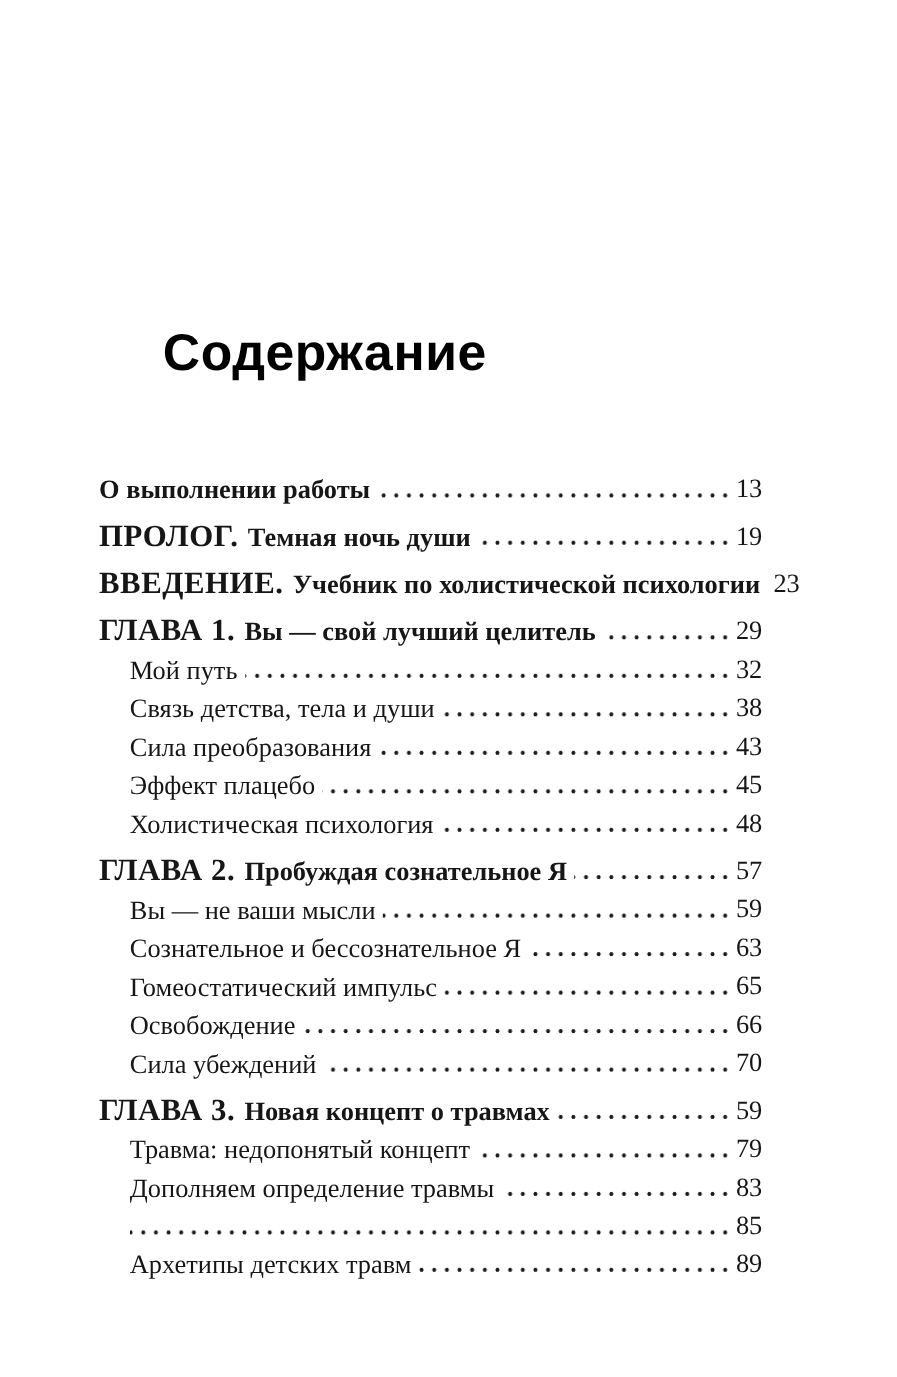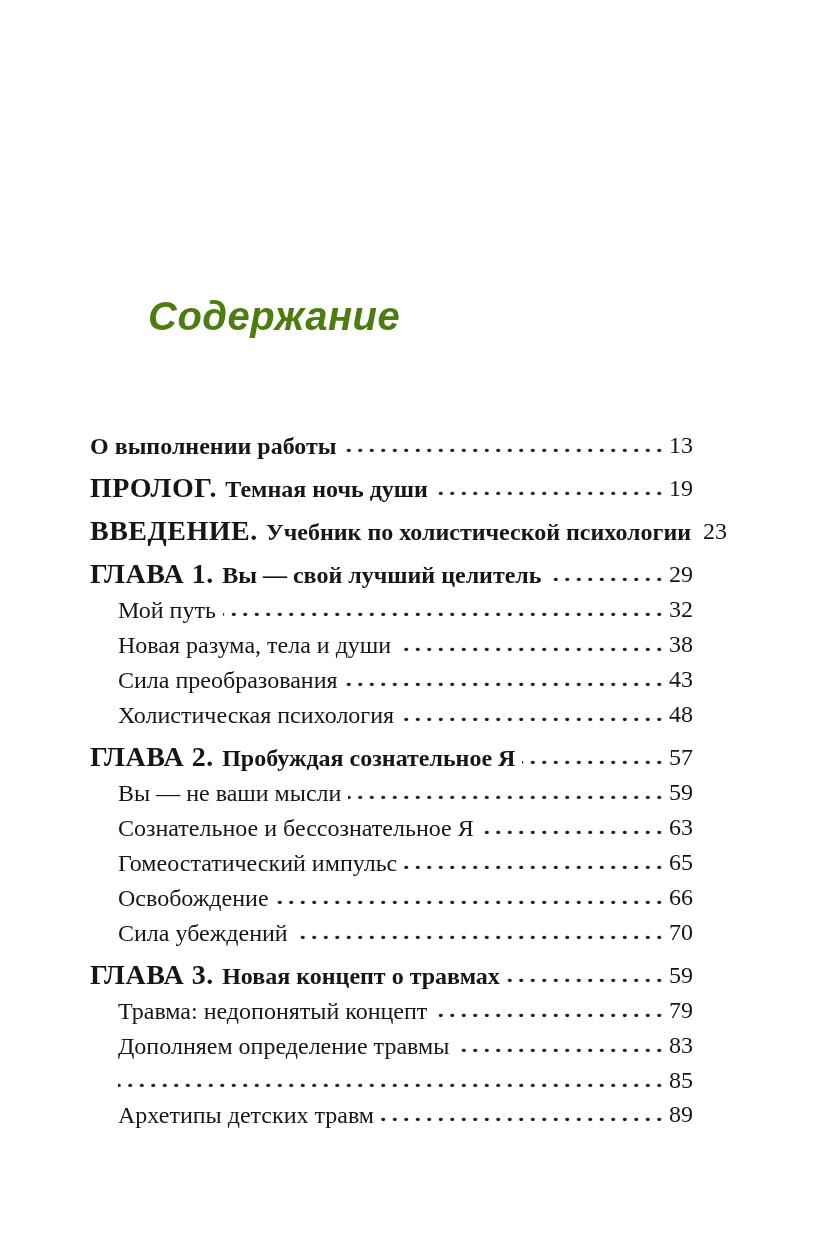--- a/index.html
+++ b/index.html
@@ -13,25 +13,24 @@
     font-family: "Liberation Serif", "DejaVu Serif", serif;
     color: #161616;
   }
   .title {
     position: absolute;
     left: 148px;
     top: 296px;
     margin: 0;
     font-family: "Liberation Sans", "DejaVu Sans", sans-serif;
     font-weight: 700;
-    font-size: 40px;
+    font-size: 47px;
     line-height: 1;
     letter-spacing: 0.5px;
-    color: #4d7c0f;
-    font-style: italic;
+    color: #000000;
   }
   .toc {
     position: absolute;
     left: 90px;
     top: 428px;
     width: 603px;
   }
   .row {
     display: flex;
     line-height: 34px;
@@ -96,31 +95,36 @@
     <span class="page-num">29</span>
   </div>
 
   <div class="row sub">
     <span class="entry-text"><span class="prefix"></span><span class="etitle">Мой путь</span></span>
     <span class="spacer"></span>
     <span class="page-num">32</span>
   </div>
 
   <div class="row sub">
-    <span class="entry-text"><span class="prefix"></span><span class="etitle">Новая разума, тела и души</span></span>
+    <span class="entry-text"><span class="prefix"></span><span class="etitle">Связь детства, тела и души</span></span>
     <span class="spacer"></span>
     <span class="page-num">38</span>
   </div>
 
   <div class="row sub">
     <span class="entry-text"><span class="prefix"></span><span class="etitle">Сила преобразования</span></span>
     <span class="spacer"></span>
     <span class="page-num">43</span>
   </div>
 
+  <div class="row sub">
+    <span class="entry-text"><span class="prefix"></span><span class="etitle">Эффект плацебо</span></span>
+    <span class="spacer"></span>
+    <span class="page-num">45</span>
+  </div>
 
   <div class="row sub">
     <span class="entry-text"><span class="prefix"></span><span class="etitle">Холистическая психология</span></span>
     <span class="spacer"></span>
     <span class="page-num">48</span>
   </div>
 
   <div class="row top">
     <span class="entry-text"><span class="prefix">ГЛАВА 2.</span><span class="etitle">Пробуждая сознательное Я</span></span>
     <span class="spacer"></span>

